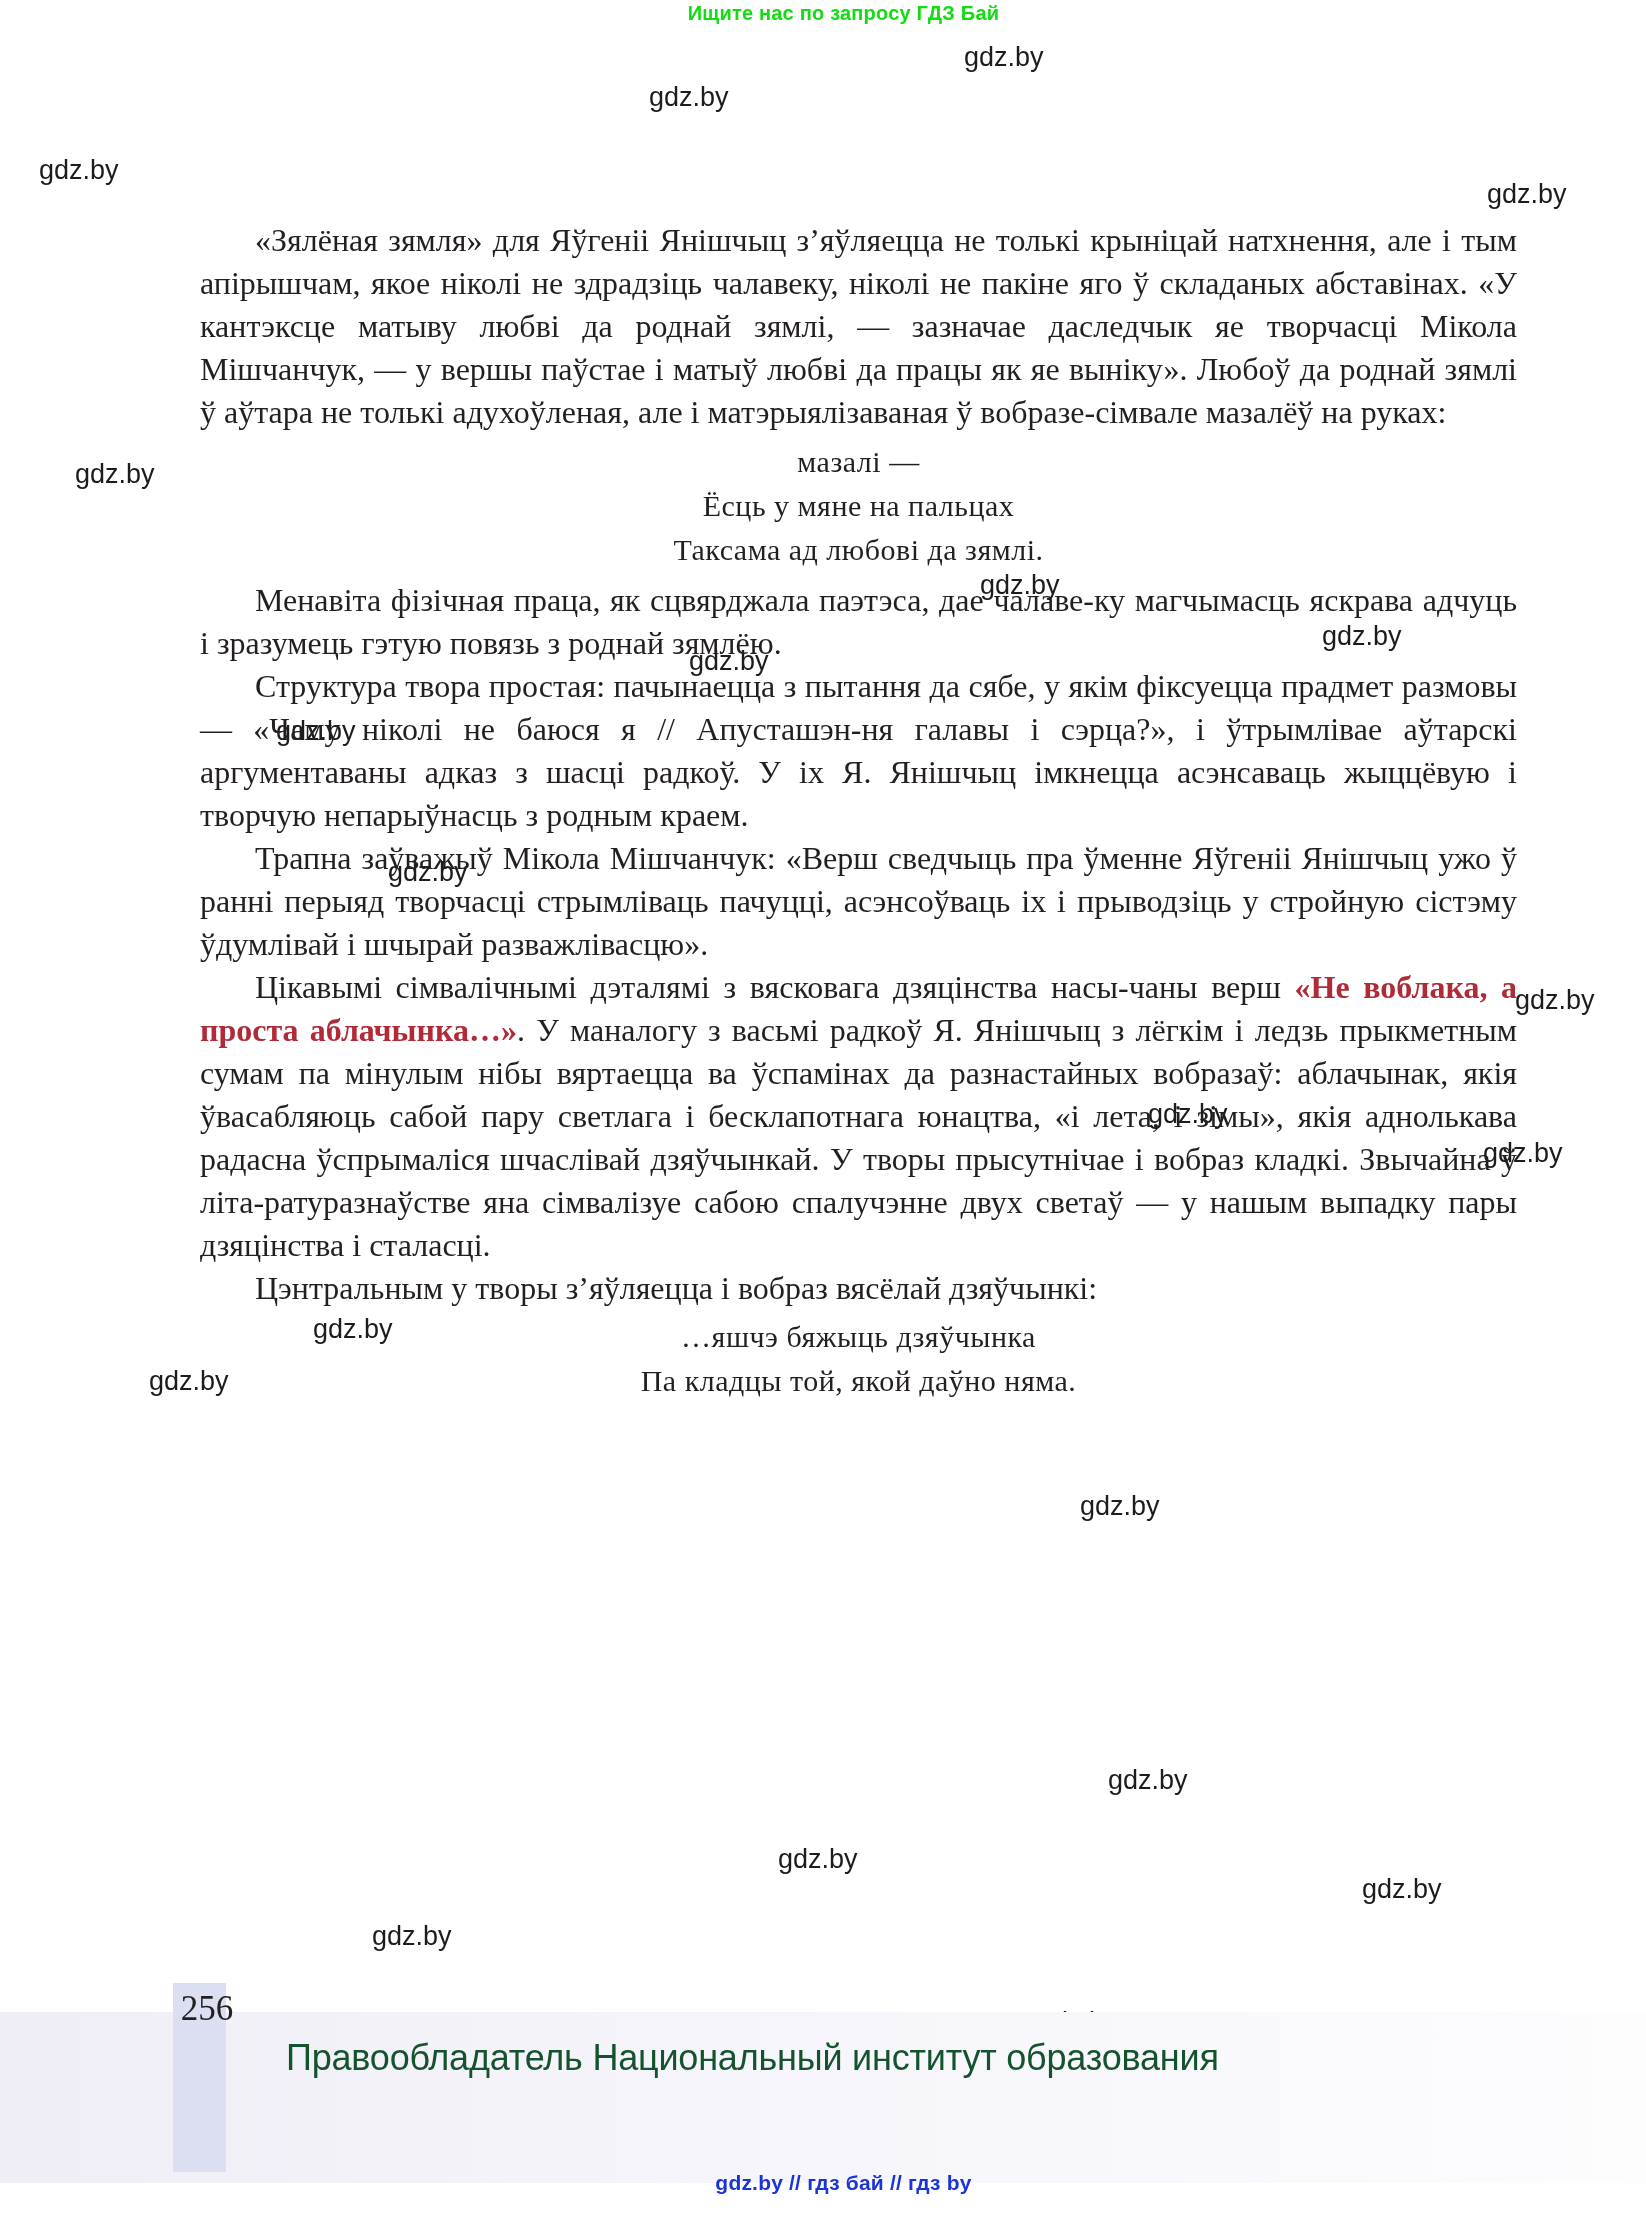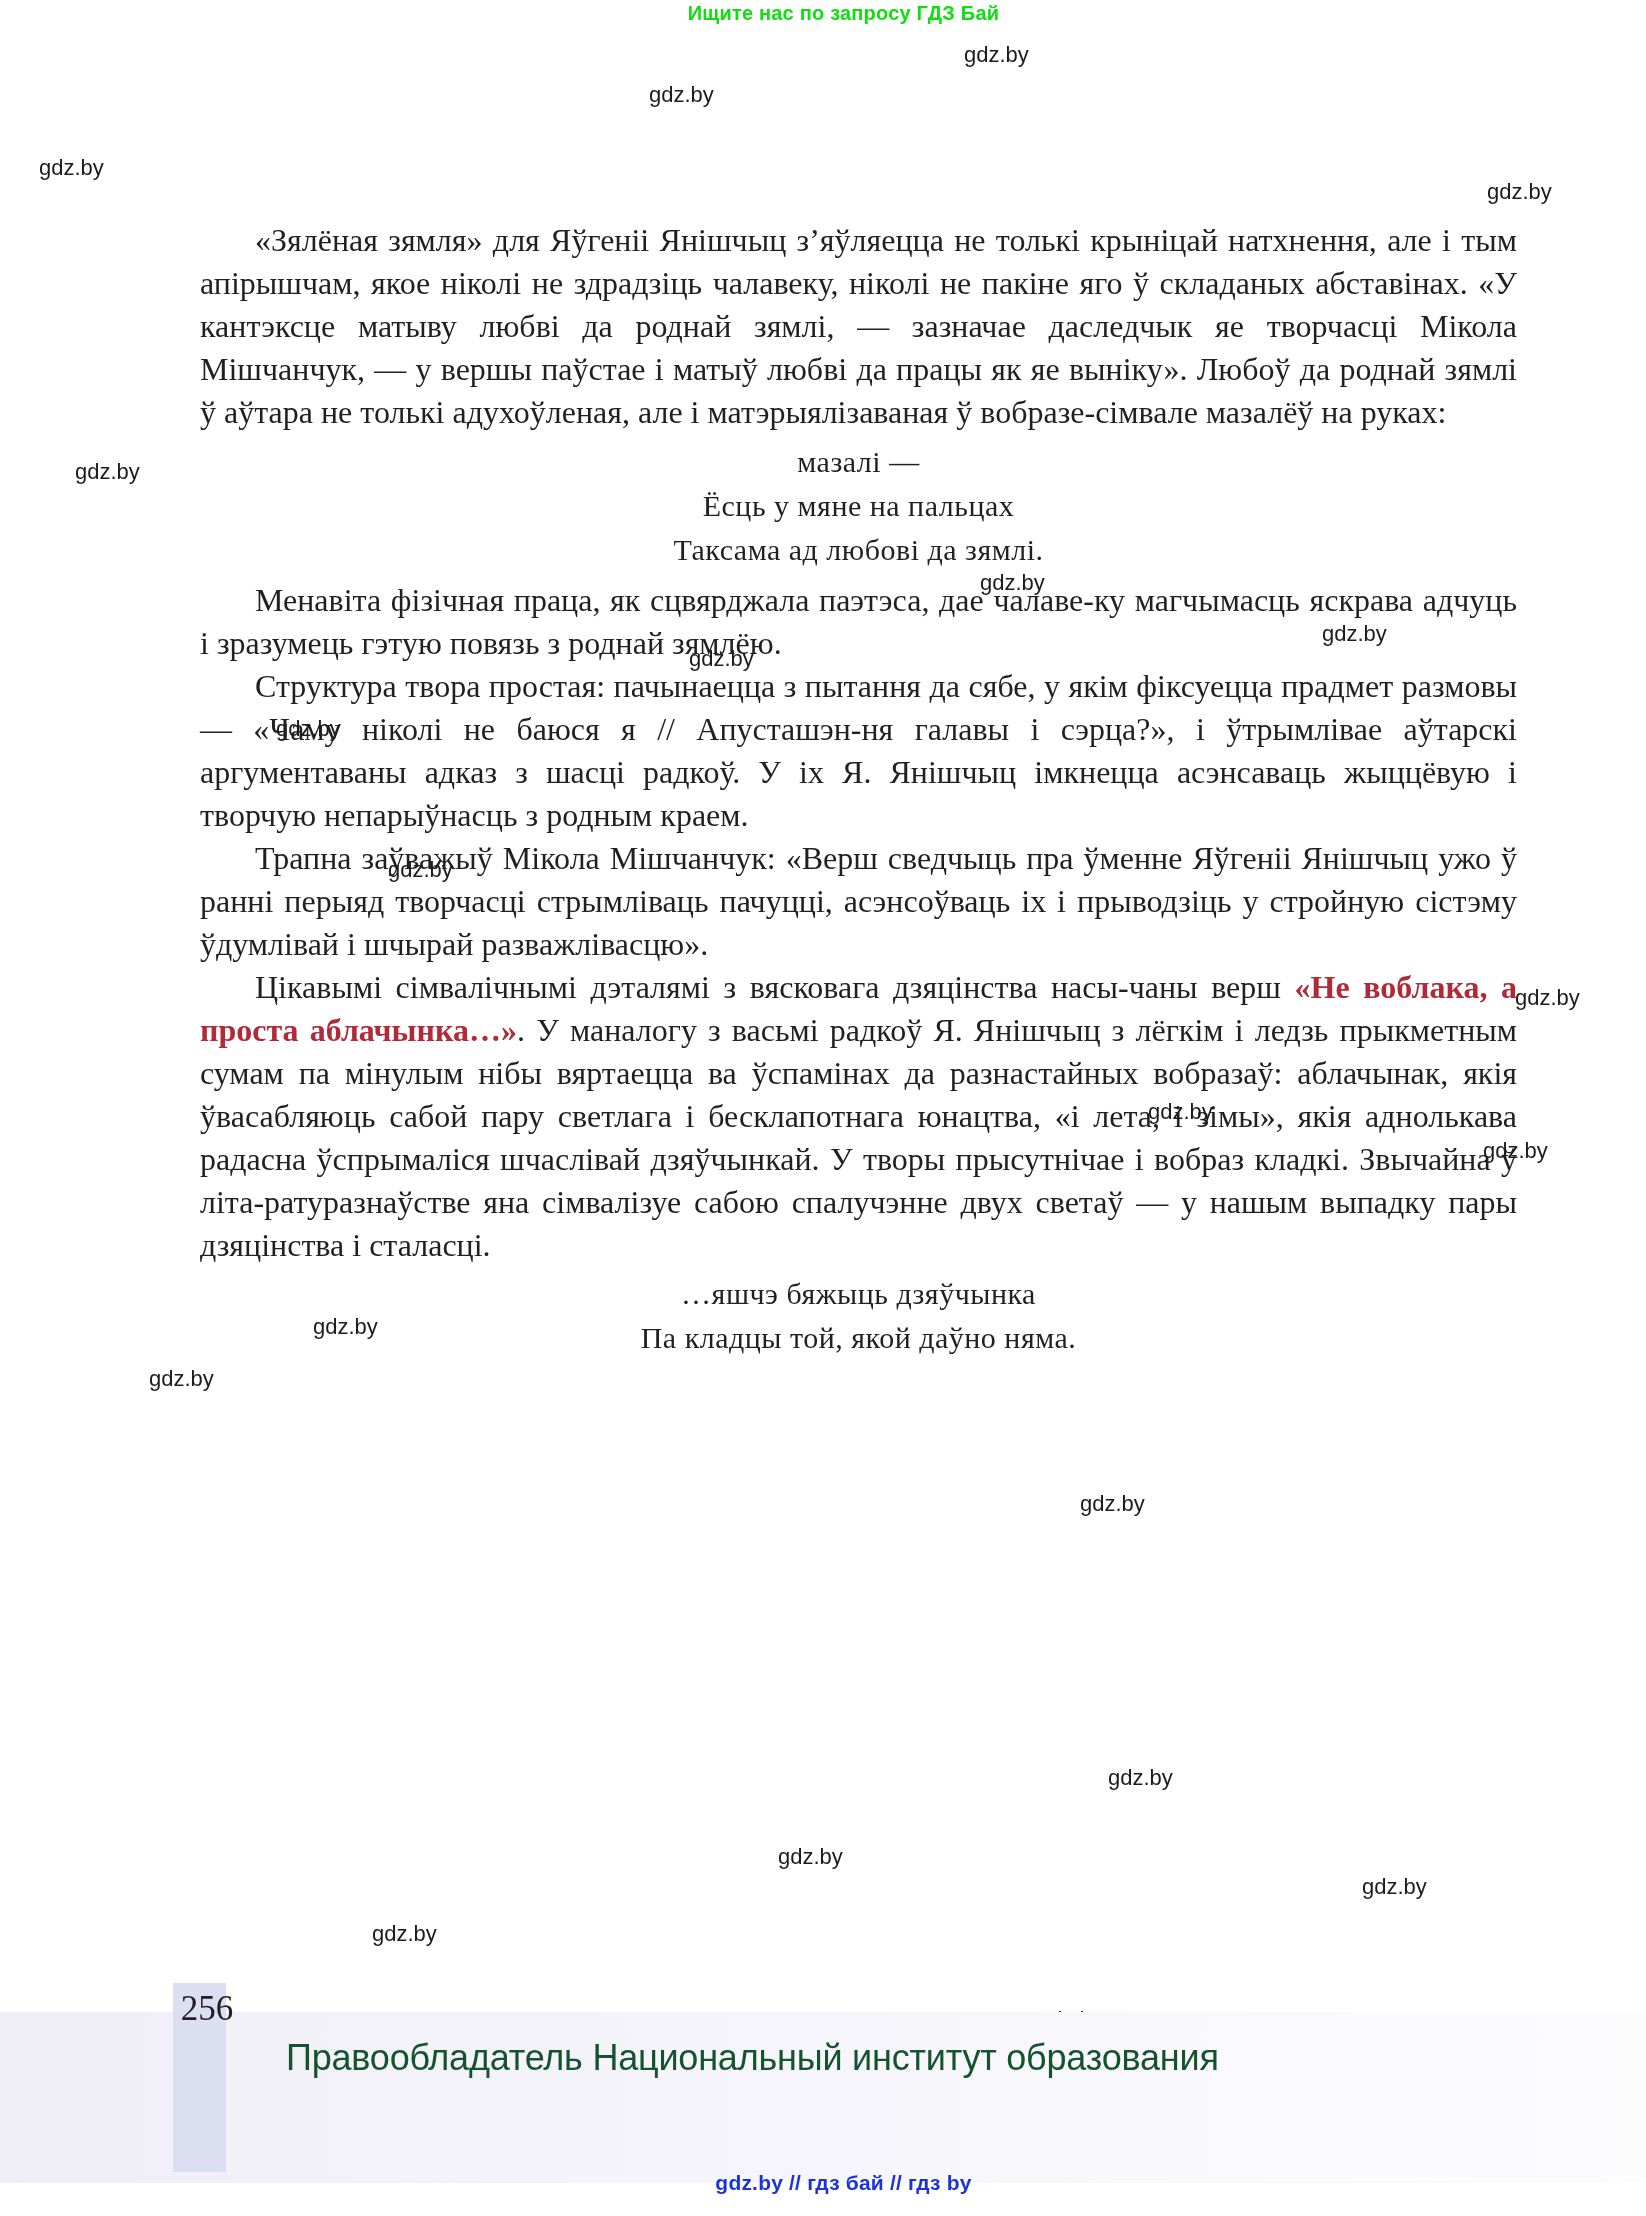--- a/index.html
+++ b/index.html
@@ -28,21 +28,21 @@
     font-family: "Liberation Sans", sans-serif;
     font-size: 20px;
     font-weight: 700;
     letter-spacing: 0.2px;
   }
 
   
   .wm {
     position: absolute;
     font-family: "Liberation Sans", sans-serif;
-    font-size: 22px;
+    font-size: 27px;
     color: #1c1c1c;
     white-space: nowrap;
     pointer-events: none;
     font-weight: 400;
   }
 
   
   .text-column {
     position: absolute;
     left: 200px;
@@ -175,20 +175,21 @@
     </div>
 
     <p class="para">Менавіта фізічная праца, як сцвярджала паэтэса, дае чалаве-ку магчымасць яскрава адчуць і зразумець гэтую повязь з роднай зямлёю.</p>
 
     <p class="para">Структура твора простая: пачынаецца з пытання да сябе, у якім фіксуецца прадмет размовы — «Чаму ніколі не баюся я // Апусташэн-ня галавы і сэрца?», і ўтрымлівае аўтарскі аргументаваны адказ з шасці радкоў. У іх Я. Янішчыц імкнецца асэнсаваць жыццёвую і творчую непарыўнасць з родным краем.</p>
 
     <p class="para">Трапна заўважыў Мікола Мішчанчук: «Верш сведчыць пра ўменне Яўгеніі Янішчыц ужо ў ранні перыяд творчасці стрымліваць пачуцці, асэнсоўваць іх і прыводзіць у стройную сістэму ўдумлівай і шчырай разважлівасцю».</p>
 
     <p class="para"><span>Цікавымі сімвалічнымі дэталямі з вясковага дзяцінства насы-чаны верш </span><span class="hl-red">«Не воблака, а проста аблачынка…»</span><span>. У маналогу з васьмі радкоў Я. Янішчыц з лёгкім і ледзь прыкметным сумам па мінулым нібы вяртаецца ва ўспамінах да разнастайных вобразаў: аблачынак, якія ўвасабляюць сабой пару светлага і бесклапотнага юнацтва, «і лета, і зімы», якія аднолькава радасна ўспрымаліся шчаслівай дзяўчынкай. У творы прысутнічае і вобраз кладкі. Звычайна ў літа-ратуразнаўстве яна сімвалізуе сабою спалучэнне двух светаў — у нашым выпадку пары дзяцінства і сталасці.</span></p>
 
+    <p class="para">Цэнтральным у творы з’яўляецца і вобраз вясёлай дзяўчынкі:</p>
 
     <div class="verse">
       <span class="vline">…яшчэ бяжыць дзяўчынка</span>
       <span class="vline">Па кладцы той, якой даўно няма.</span>
     </div>
 
   </div>
 
   <div class="footer-band"></div>
   <div class="page-number-box"></div>

